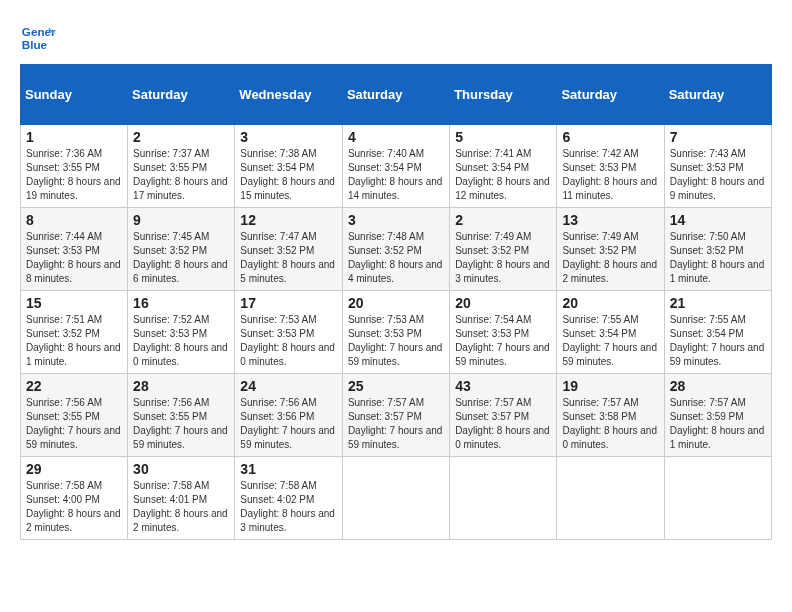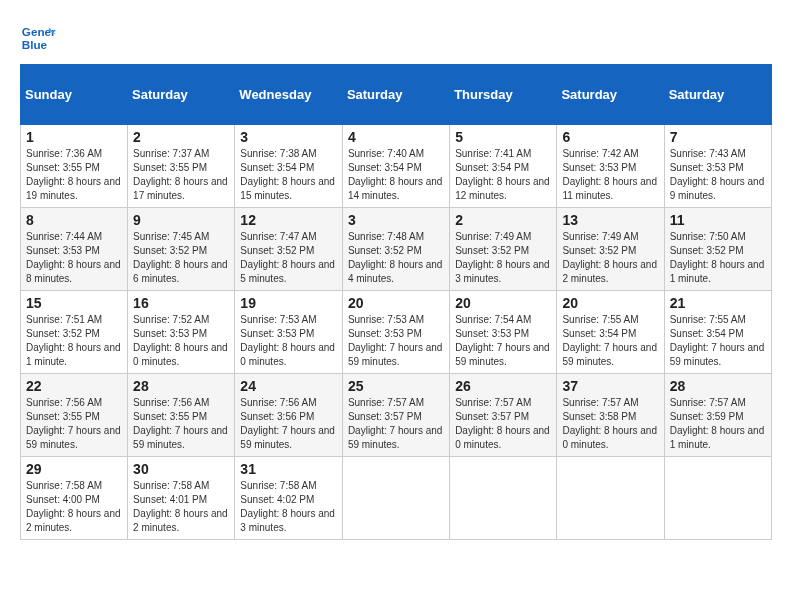--- a/index.html
+++ b/index.html
@@ -131,51 +131,51 @@
           <td><span class="day-num">9</span>
 <span class="day-info">Sunrise: 7:45 AM<br>Sunset: 3:52 PM<br>Daylight: 8 hours and 6 minutes.</span></td>
           <td><span class="day-num">12</span>
 <span class="day-info">Sunrise: 7:47 AM<br>Sunset: 3:52 PM<br>Daylight: 8 hours and 5 minutes.</span></td>
           <td><span class="day-num">3</span>
 <span class="day-info">Sunrise: 7:48 AM<br>Sunset: 3:52 PM<br>Daylight: 8 hours and 4 minutes.</span></td>
           <td><span class="day-num">2</span>
 <span class="day-info">Sunrise: 7:49 AM<br>Sunset: 3:52 PM<br>Daylight: 8 hours and 3 minutes.</span></td>
           <td><span class="day-num">13</span>
 <span class="day-info">Sunrise: 7:49 AM<br>Sunset: 3:52 PM<br>Daylight: 8 hours and 2 minutes.</span></td>
-          <td><span class="day-num">11</span>
+          <td><span class="day-num">14</span>
 <span class="day-info">Sunrise: 7:50 AM<br>Sunset: 3:52 PM<br>Daylight: 8 hours and 1 minute.</span></td>
         </tr>
         <tr>
           <td><span class="day-num">15</span>
 <span class="day-info">Sunrise: 7:51 AM<br>Sunset: 3:52 PM<br>Daylight: 8 hours and 1 minute.</span></td>
           <td><span class="day-num">16</span>
 <span class="day-info">Sunrise: 7:52 AM<br>Sunset: 3:53 PM<br>Daylight: 8 hours and 0 minutes.</span></td>
-          <td><span class="day-num">19</span>
+          <td><span class="day-num">17</span>
 <span class="day-info">Sunrise: 7:53 AM<br>Sunset: 3:53 PM<br>Daylight: 8 hours and 0 minutes.</span></td>
           <td><span class="day-num">20</span>
 <span class="day-info">Sunrise: 7:53 AM<br>Sunset: 3:53 PM<br>Daylight: 7 hours and 59 minutes.</span></td>
           <td><span class="day-num">20</span>
 <span class="day-info">Sunrise: 7:54 AM<br>Sunset: 3:53 PM<br>Daylight: 7 hours and 59 minutes.</span></td>
           <td><span class="day-num">20</span>
 <span class="day-info">Sunrise: 7:55 AM<br>Sunset: 3:54 PM<br>Daylight: 7 hours and 59 minutes.</span></td>
           <td><span class="day-num">21</span>
 <span class="day-info">Sunrise: 7:55 AM<br>Sunset: 3:54 PM<br>Daylight: 7 hours and 59 minutes.</span></td>
         </tr>
         <tr>
           <td><span class="day-num">22</span>
 <span class="day-info">Sunrise: 7:56 AM<br>Sunset: 3:55 PM<br>Daylight: 7 hours and 59 minutes.</span></td>
           <td><span class="day-num">28</span>
 <span class="day-info">Sunrise: 7:56 AM<br>Sunset: 3:55 PM<br>Daylight: 7 hours and 59 minutes.</span></td>
           <td><span class="day-num">24</span>
 <span class="day-info">Sunrise: 7:56 AM<br>Sunset: 3:56 PM<br>Daylight: 7 hours and 59 minutes.</span></td>
           <td><span class="day-num">25</span>
 <span class="day-info">Sunrise: 7:57 AM<br>Sunset: 3:57 PM<br>Daylight: 7 hours and 59 minutes.</span></td>
-          <td><span class="day-num">26</span>
+          <td><span class="day-num">43</span>
 <span class="day-info">Sunrise: 7:57 AM<br>Sunset: 3:57 PM<br>Daylight: 8 hours and 0 minutes.</span></td>
-          <td><span class="day-num">37</span>
+          <td><span class="day-num">19</span>
 <span class="day-info">Sunrise: 7:57 AM<br>Sunset: 3:58 PM<br>Daylight: 8 hours and 0 minutes.</span></td>
           <td><span class="day-num">28</span>
 <span class="day-info">Sunrise: 7:57 AM<br>Sunset: 3:59 PM<br>Daylight: 8 hours and 1 minute.</span></td>
         </tr>
         <tr>
           <td><span class="day-num">29</span>
 <span class="day-info">Sunrise: 7:58 AM<br>Sunset: 4:00 PM<br>Daylight: 8 hours and 2 minutes.</span></td>
           <td><span class="day-num">30</span>
 <span class="day-info">Sunrise: 7:58 AM<br>Sunset: 4:01 PM<br>Daylight: 8 hours and 2 minutes.</span></td>
           <td><span class="day-num">31</span>

